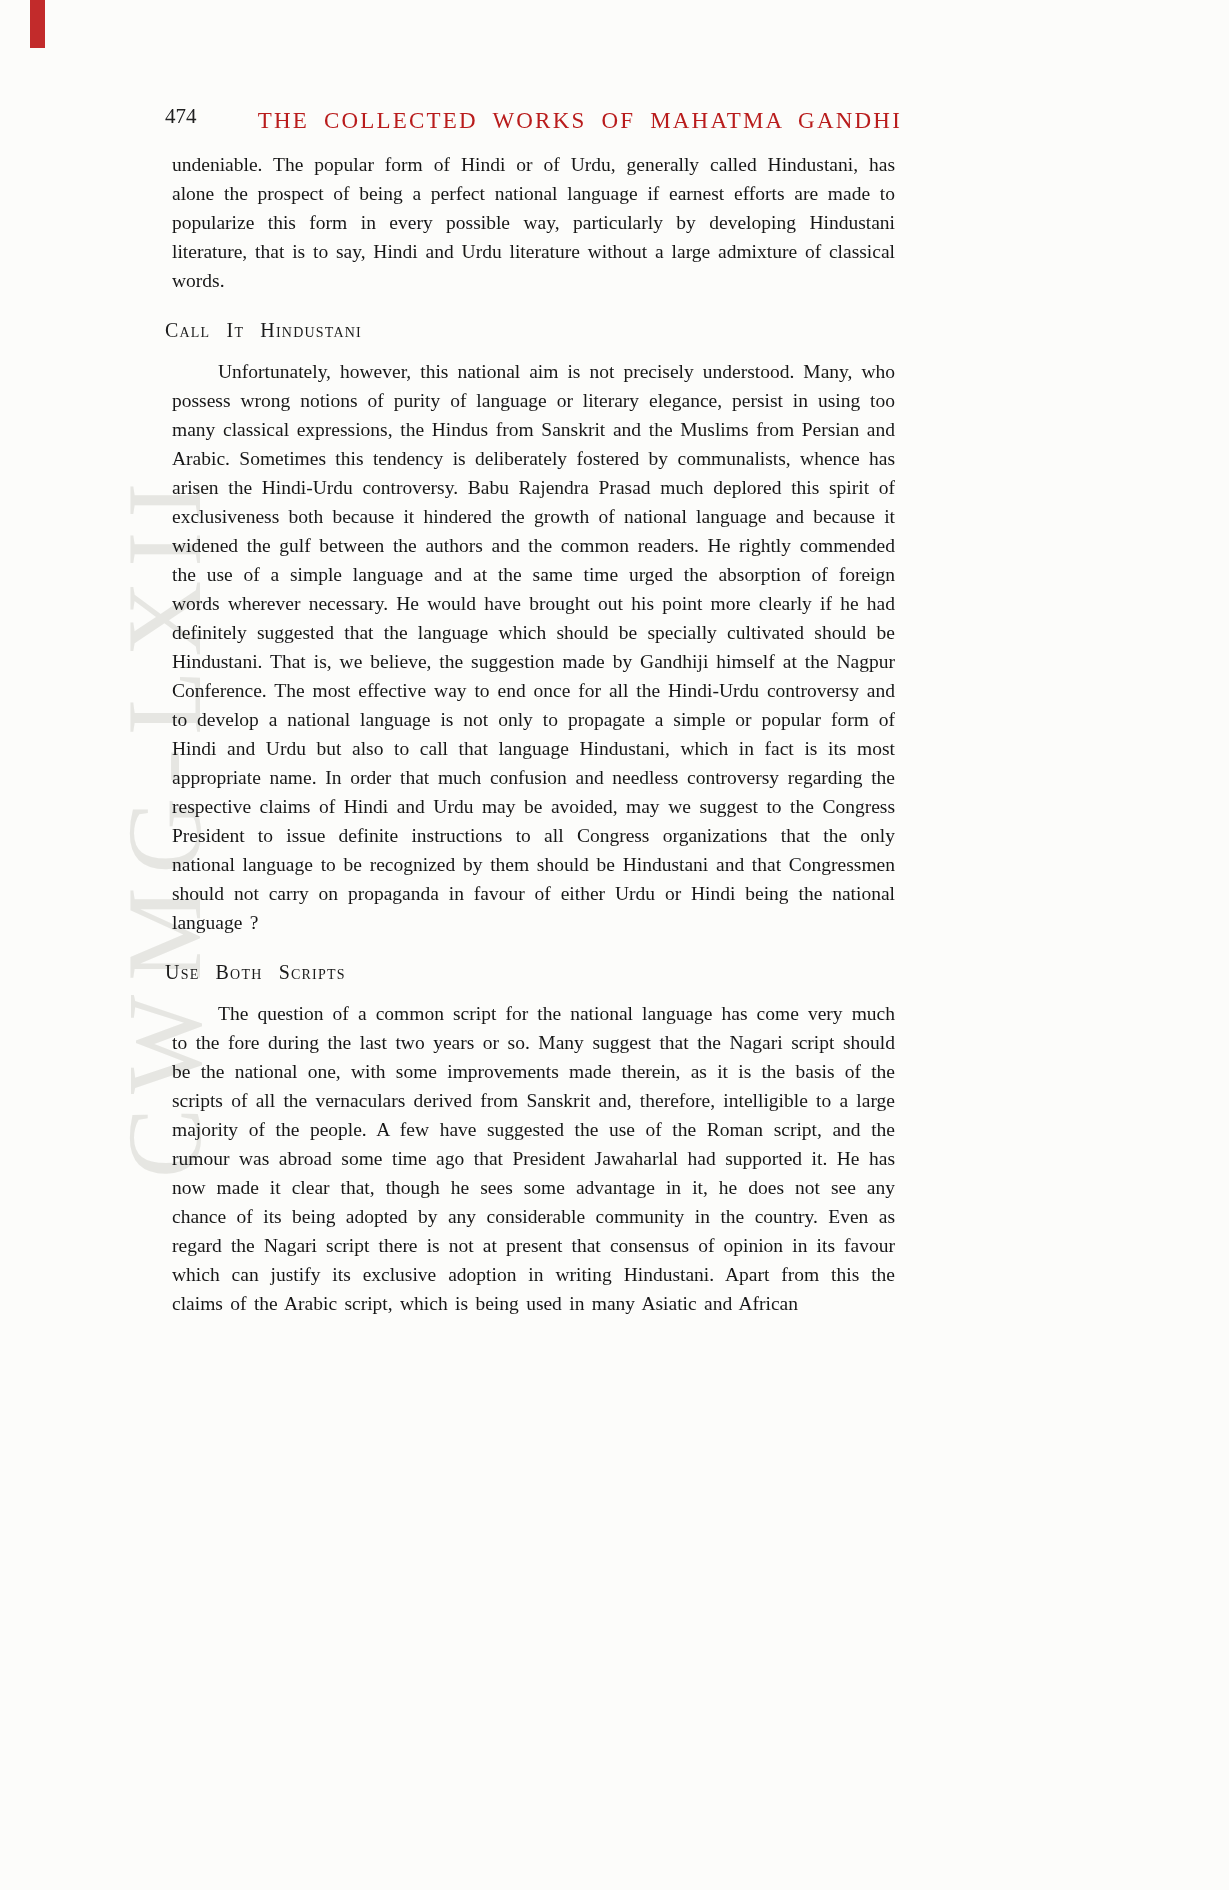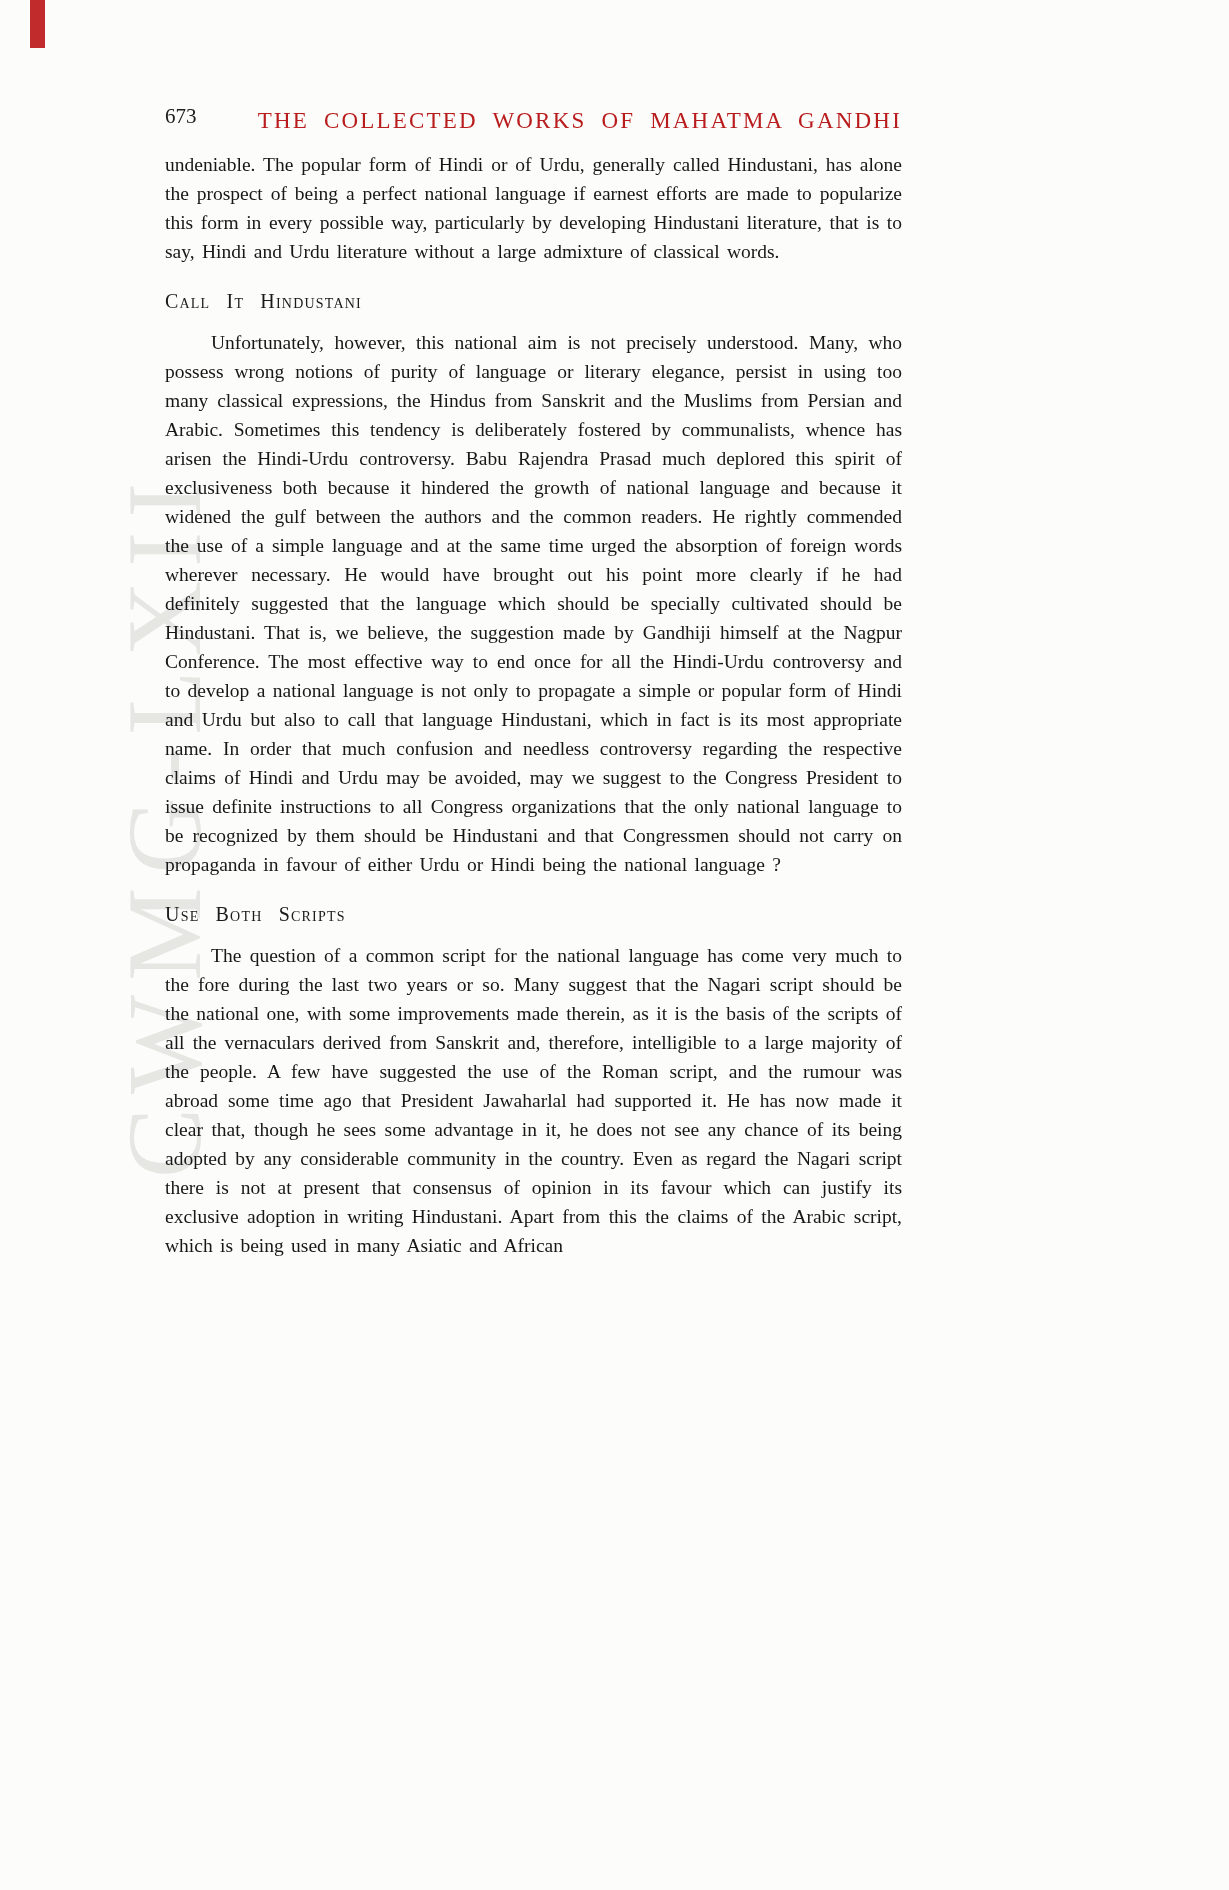--- a/index.html
+++ b/index.html
@@ -57,21 +57,21 @@
   .running-title {
     display: block;
     text-align: right;
     font-size: 23px;
     letter-spacing: 2.2px;
     word-spacing: 7px;
     color: #b91c1c;
     padding-top: 4px;
   }
   .body-text {
-    margin: 0;
+    margin: 7px;
     font-size: 19.5px;
     line-height: 29px;
     text-align: justify;
     color: #171717;
     word-spacing: 2.5px;
   }
   .indent {
     text-indent: 46px;
   }
   .section-heading {
@@ -90,21 +90,21 @@
 
 <div class="page">
 
   <div class="red-artifact"></div>
 
   <div class="watermark">CWMG-LXII</div>
 
   <div class="content">
 
     <div class="header">
-      <span class="page-number">673</span>
+      <span class="page-number">474</span>
       <span class="running-title">THE COLLECTED WORKS OF MAHATMA GANDHI</span>
     </div>
 
     <p class="body-text">undeniable.  The popular form of Hindi or of Urdu, generally called Hindustani, has alone the prospect of being a perfect national language if earnest efforts are made to popularize this form in every possible way, particularly by developing Hindustani literature, that is to say, Hindi and Urdu literature without a large admixture of classical words.</p>
 
     <h2 class="section-heading">Call It Hindustani</h2>
 
     <p class="body-text indent">Unfortunately, however, this national aim is not precisely understood. Many, who possess wrong notions of purity of language or literary elegance, persist in using too many classical expressions, the Hindus from Sanskrit and the Muslims from Persian and Arabic.  Sometimes this tendency is deliberately fostered by communalists, whence has arisen the Hindi-Urdu controversy.  Babu Rajendra Prasad much deplored this spirit of exclusiveness both because it hindered the growth of national language and because it widened the gulf between the authors and the common readers.  He rightly commended the use of a simple language and at the same time urged the absorption of foreign words wherever necessary.  He would have brought out his point more clearly if he had definitely suggested that the language which should be specially cultivated should be Hindustani.  That is, we believe, the suggestion made by Gandhiji himself at the Nagpur Conference.  The most effective way to end once for all the Hindi-Urdu controversy and to develop a national language is not only to propagate a simple or popular form of Hindi and Urdu but also to call that language Hindustani, which in fact is its most appropriate name.  In order that much confusion and needless controversy regarding the respective claims of Hindi and Urdu may be avoided, may we suggest to the Congress President to issue definite instructions to all Congress organizations that the only national language to be recognized by them should be Hindustani and that Congressmen should not carry on propaganda in favour of either Urdu or Hindi being the national language ?</p>
 
     <h2 class="section-heading">Use Both Scripts</h2>

